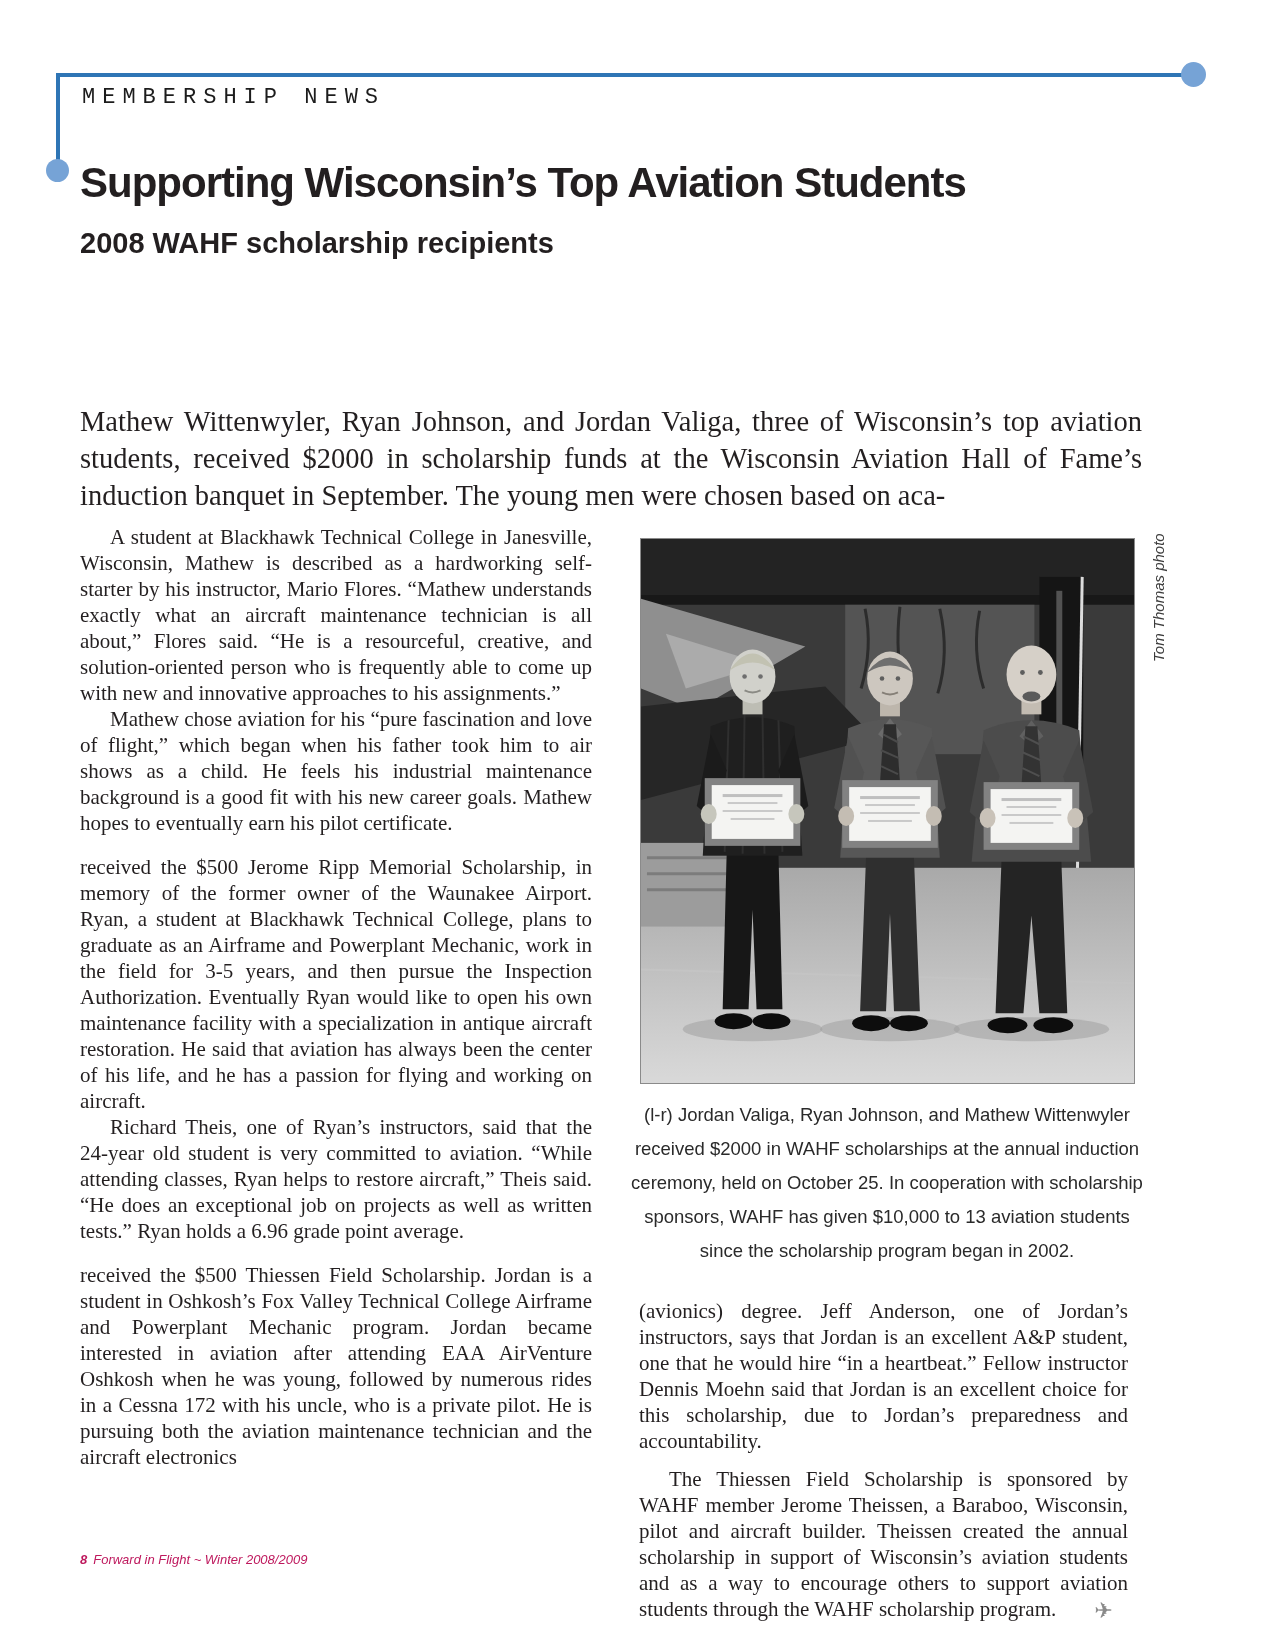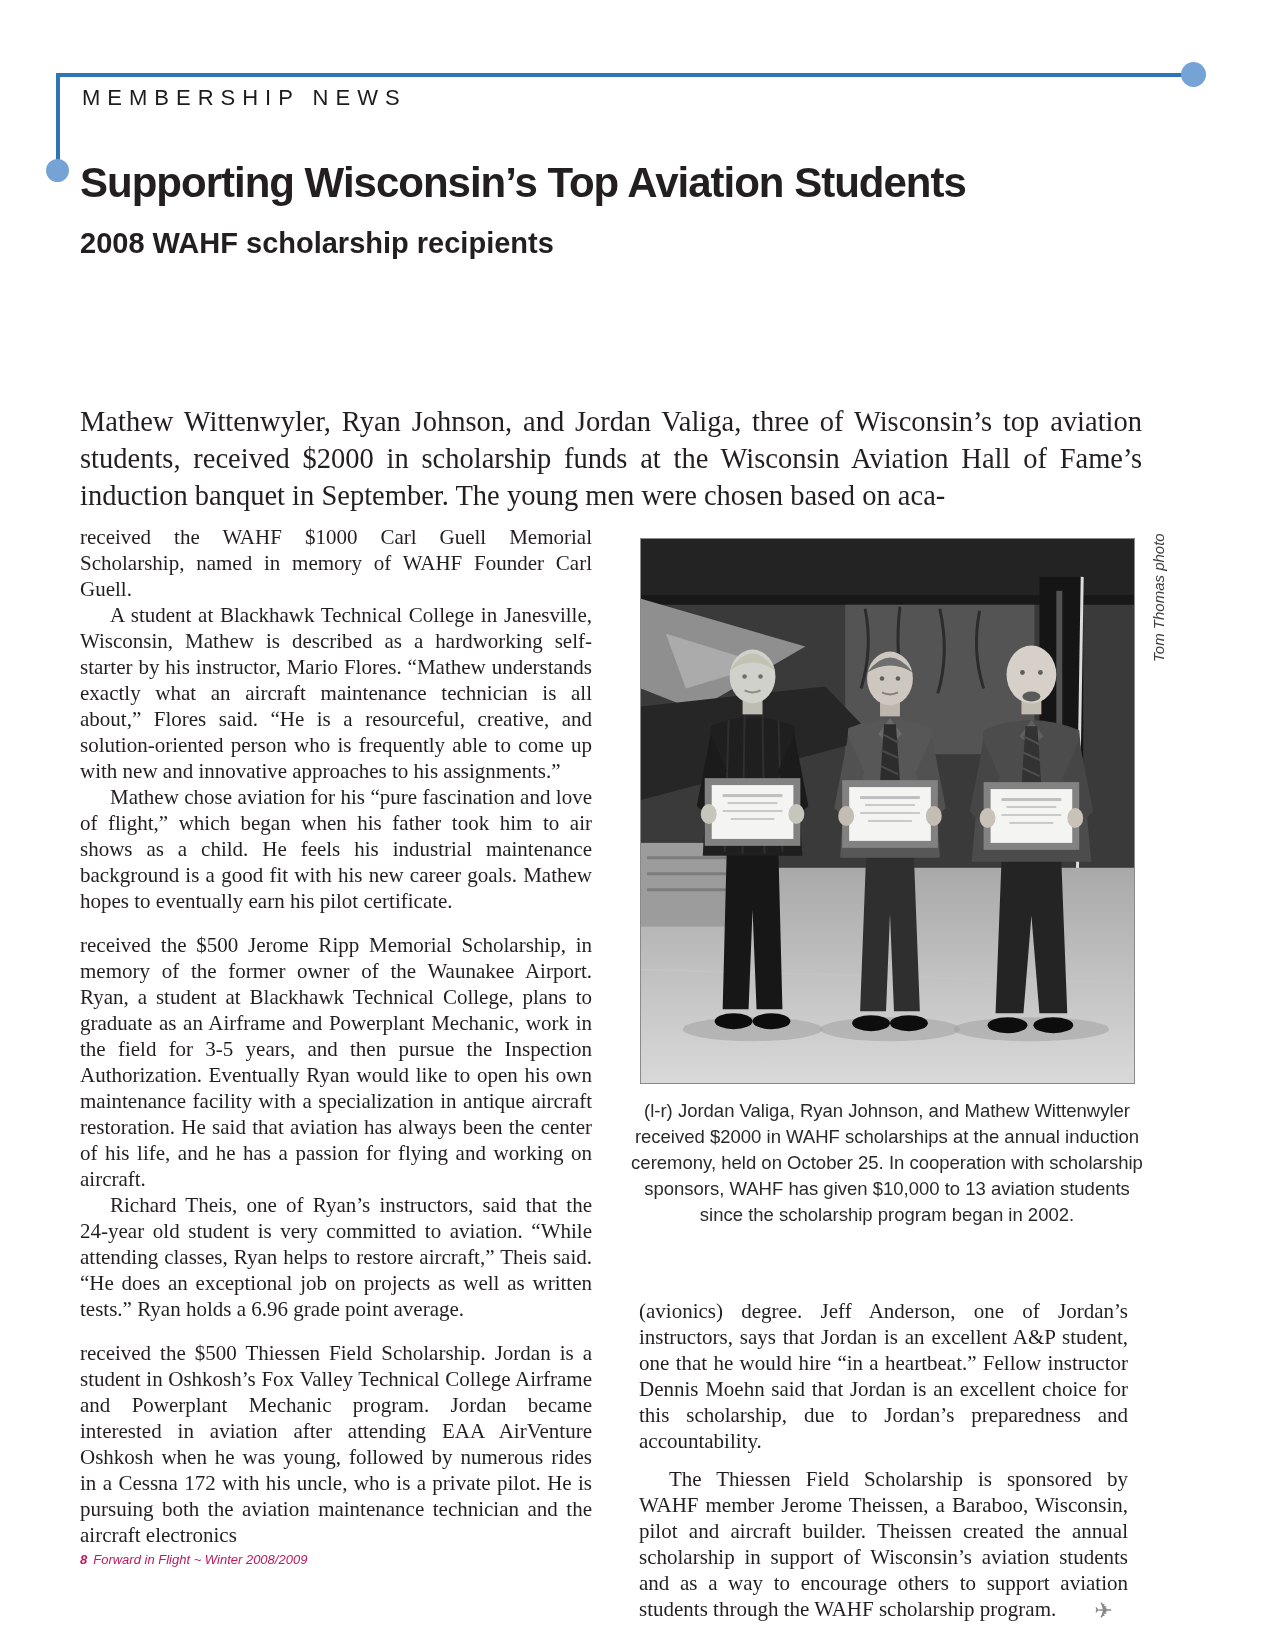--- a/index.html
+++ b/index.html
@@ -8,21 +8,21 @@
     font-family:"Liberation Serif", serif;color:#231f20;overflow:hidden;
   }
   
   .rule-h{position:absolute;left:57px;top:73px;width:1133px;height:4px;background:#2e75b5;}
   .dot-right{position:absolute;left:1181px;top:62px;width:25px;height:25px;border-radius:50%;background:#76a3d6;}
   .rule-v{position:absolute;left:56px;top:73px;width:4px;height:88px;background:#2e75b5;}
   .dot-left{position:absolute;left:46px;top:159px;width:23px;height:23px;border-radius:50%;background:#76a3d6;}
   
   .kicker{
     position:absolute;left:82px;top:85px;
-    font-family:Liberation Sans, sans-serif;font-size:22px;letter-spacing:7px;color:#1c1c1c;
+    font-family:Liberation Mono, monospace;font-size:22px;letter-spacing:7px;color:#1c1c1c;
   }
   .title{
     position:absolute;left:80px;top:131px;width:1100px;
     font-family:"Liberation Sans", sans-serif;font-weight:bold;font-size:42px;
     letter-spacing:-1px;color:#231f20;
   }
   .subtitle{
     position:absolute;left:80px;top:203px;width:900px;
     font-family:"Liberation Sans", sans-serif;font-weight:bold;font-size:29px;color:#231f20;
   }
@@ -47,21 +47,21 @@
   }
   .photo svg{display:block;width:100%;height:100%;}
   .photo-credit{
     position:absolute;left:1150px;top:662px;width:150px;
     transform:rotate(-90deg);transform-origin:0 0;
     font-family:"Liberation Sans", sans-serif;font-style:italic;font-size:15px;color:#3c3c3c;
     white-space:nowrap;
   }
   .caption{
     position:absolute;left:628px;top:1098px;width:518px;
-    font-family:"Liberation Sans", sans-serif;font-size:18.5px;line-height:26px;
+    font-family:"Liberation Sans", sans-serif;font-size:18.5px;line-height:34px;
     text-align:center;color:#2a2a2a;
   }
   
   .col-right{position:absolute;left:627px;top:1286px;width:513px;}
   .col-right .body-p{margin:12px;}
   .end-plane{
     display:inline-block;font-style:normal;color:#8a8a8a;font-size:22px;
     transform:translateY(2px);margin-left:8px;
   }
   
@@ -80,21 +80,20 @@
 <div class="dot-left"></div>
 
 <div class="kicker">MEMBERSHIP NEWS</div>
 <h1 class="title">Supporting Wisconsin’s Top Aviation Students</h1>
 <h2 class="subtitle">2008 WAHF scholarship recipients</h2>
 
 <p class="intro">Mathew Wittenwyler, Ryan Johnson, and Jordan Valiga, three of Wisconsin’s top aviation students, received $2000 in scholarship funds at the Wisconsin Aviation Hall of Fame’s induction banquet in September. The young men were chosen based on aca-</p>
 
 <div class="col-left">
   <div class="section">
-    <p class="body-p">received the WAHF $1000 Carl Guell Memorial Scholarship, named in memory of WAHF Founder Carl Guell.</p>
     <p class="body-p indent">A student at Blackhawk Technical College in Janesville, Wisconsin, Mathew is described as a hardworking self-starter by his instructor, Mario Flores. “Mathew understands exactly what an aircraft maintenance technician is all about,” Flores said. “He is a resourceful, creative, and solution-oriented person who is frequently able to come up with new and innovative approaches to his assignments.”</p>
     <p class="body-p indent">Mathew chose aviation for his “pure fascination and love of flight,” which began when his father took him to air shows as a child. He feels his industrial maintenance background is a good fit with his new career goals. Mathew hopes to eventually earn his pilot certificate.</p>
   </div>
   <div class="section">
     <p class="body-p">received the $500 Jerome Ripp Memorial Scholarship, in memory of the former owner of the Waunakee Airport. Ryan, a student at Blackhawk Technical College, plans to graduate as an Airframe and Powerplant Mechanic, work in the field for 3-5 years, and then pursue the Inspection Authorization. Eventually Ryan would like to open his own maintenance facility with a specialization in antique aircraft restoration. He said that aviation has always been the center of his life, and he has a passion for flying and working on aircraft.</p>
     <p class="body-p indent">Richard Theis, one of Ryan’s instructors, said that the 24-year old student is very committed to aviation. “While attending classes, Ryan helps to restore aircraft,” Theis said. “He does an exceptional job on projects as well as written tests.” Ryan holds a 6.96 grade point average.</p>
   </div>
   <div class="section">
     <p class="body-p">received the $500 Thiessen Field Scholarship. Jordan is a student in Oshkosh’s Fox Valley Technical College Airframe and Powerplant Mechanic program. Jordan became interested in aviation after attending EAA AirVenture Oshkosh when he was young, followed by numerous rides in a Cessna 172 with his uncle, who is a private pilot. He is pursuing both the aviation maintenance technician and the aircraft electronics</p>
   </div>

